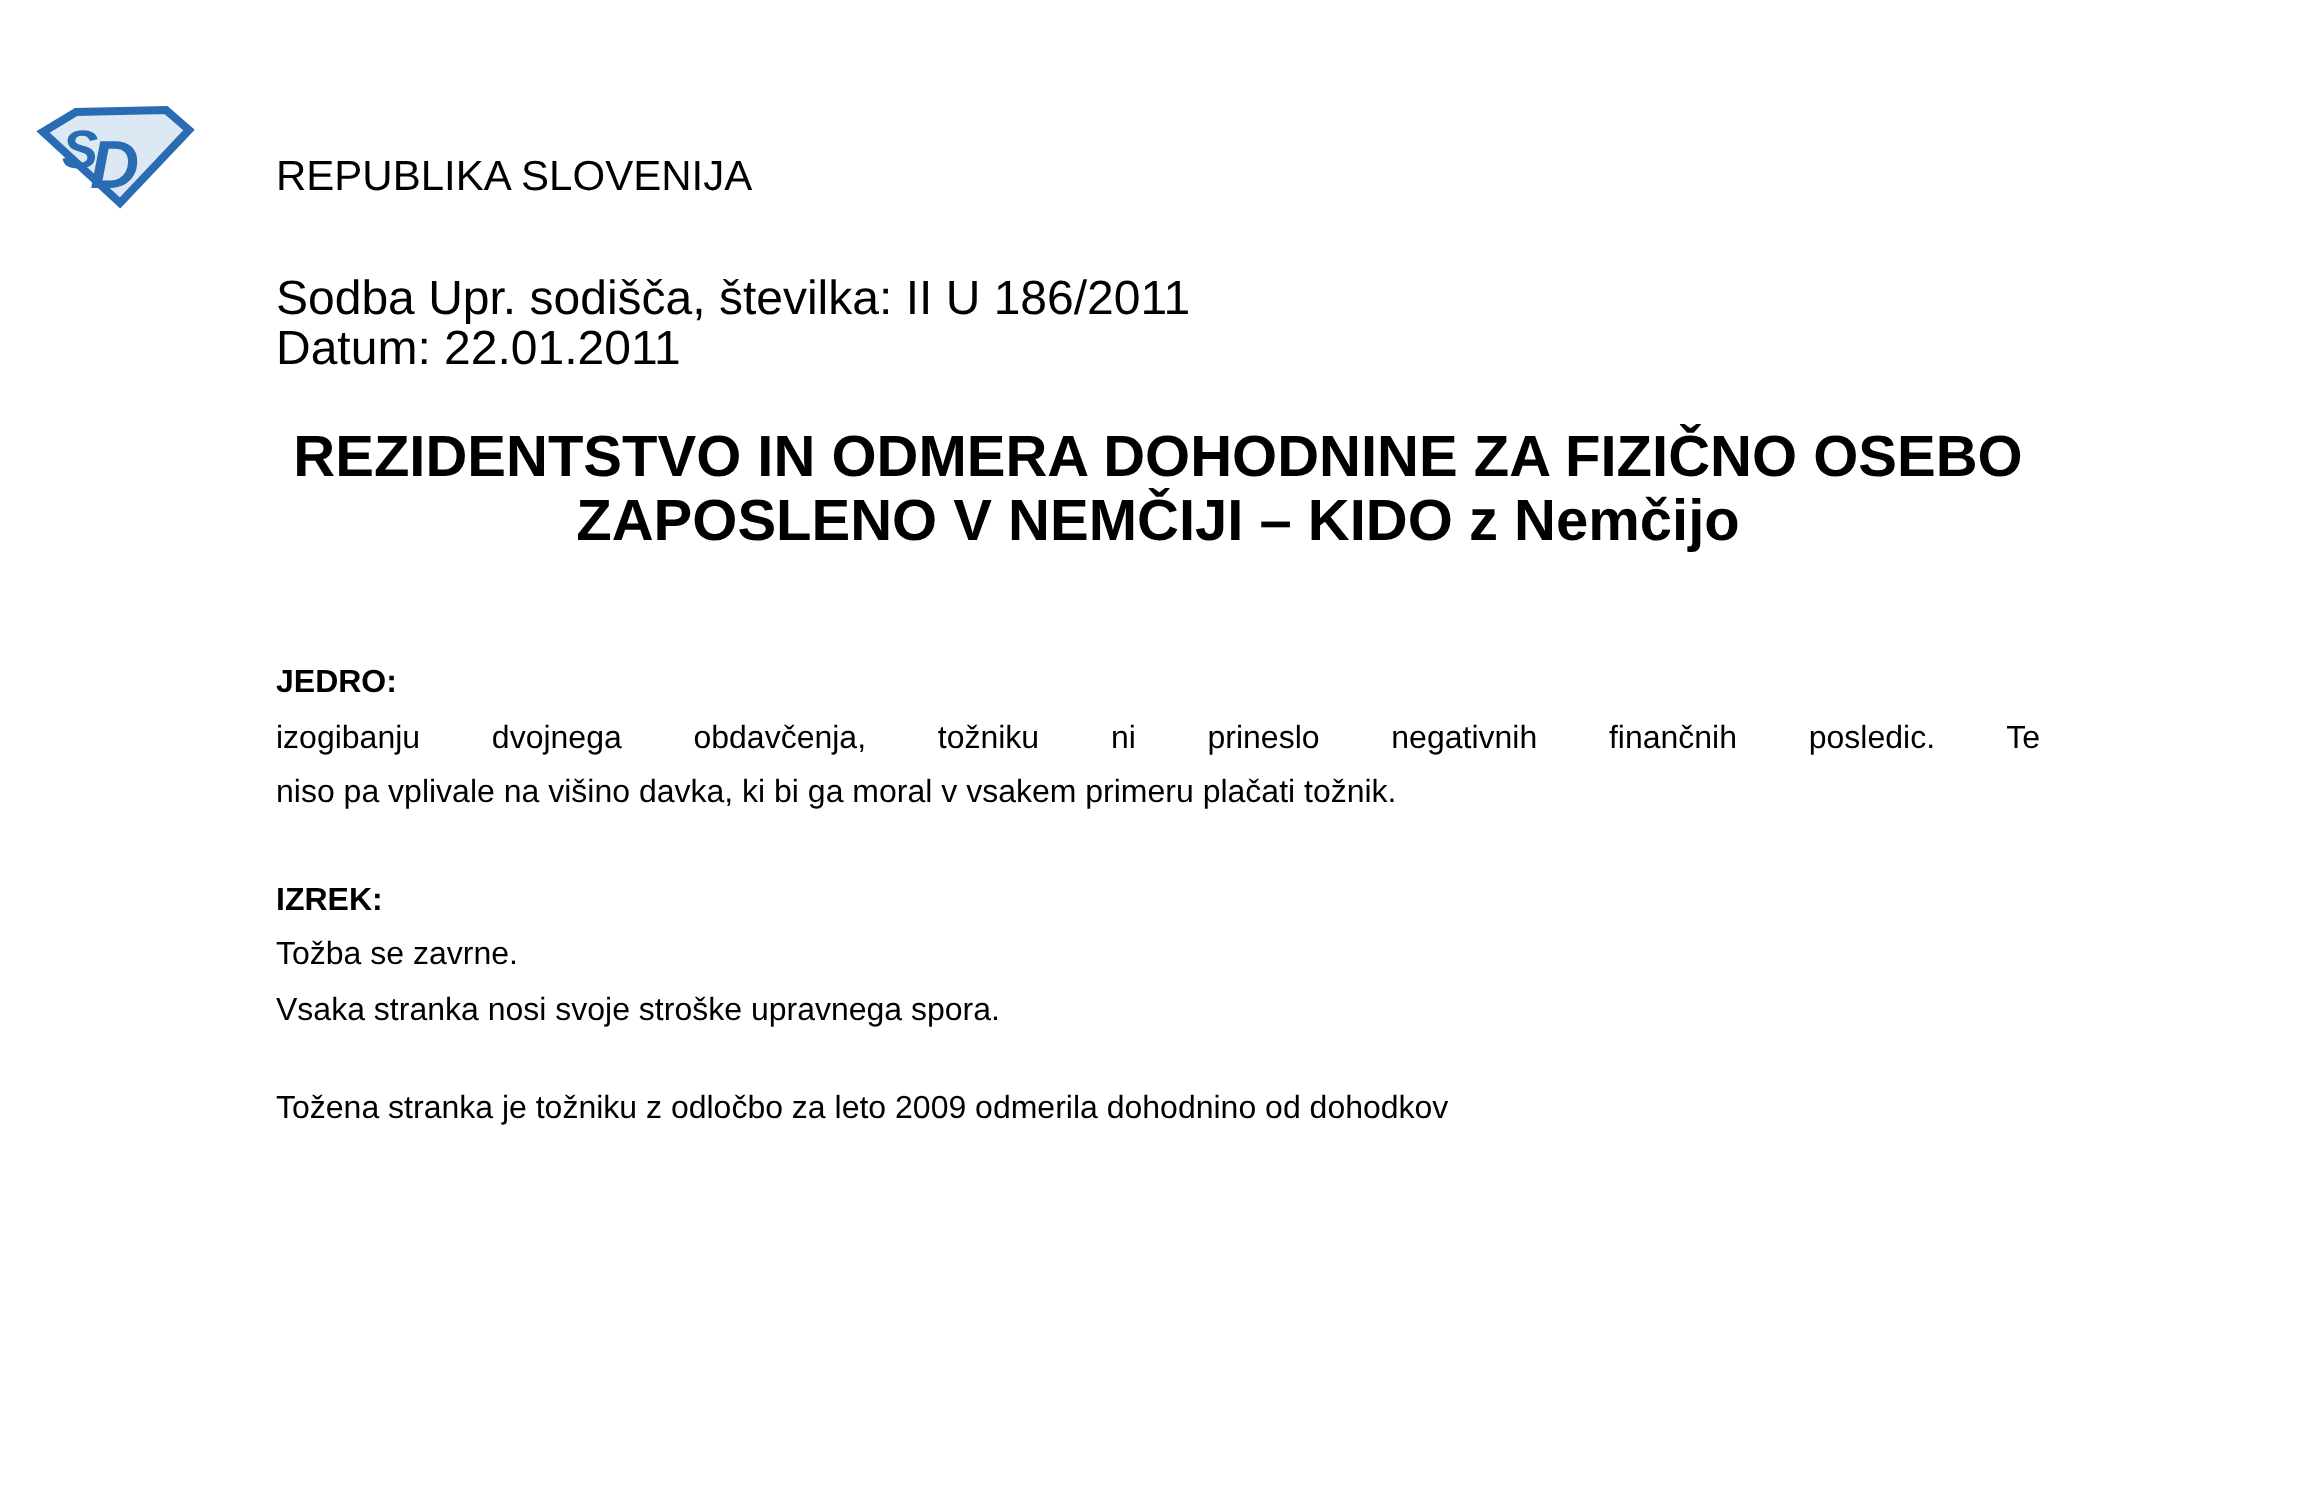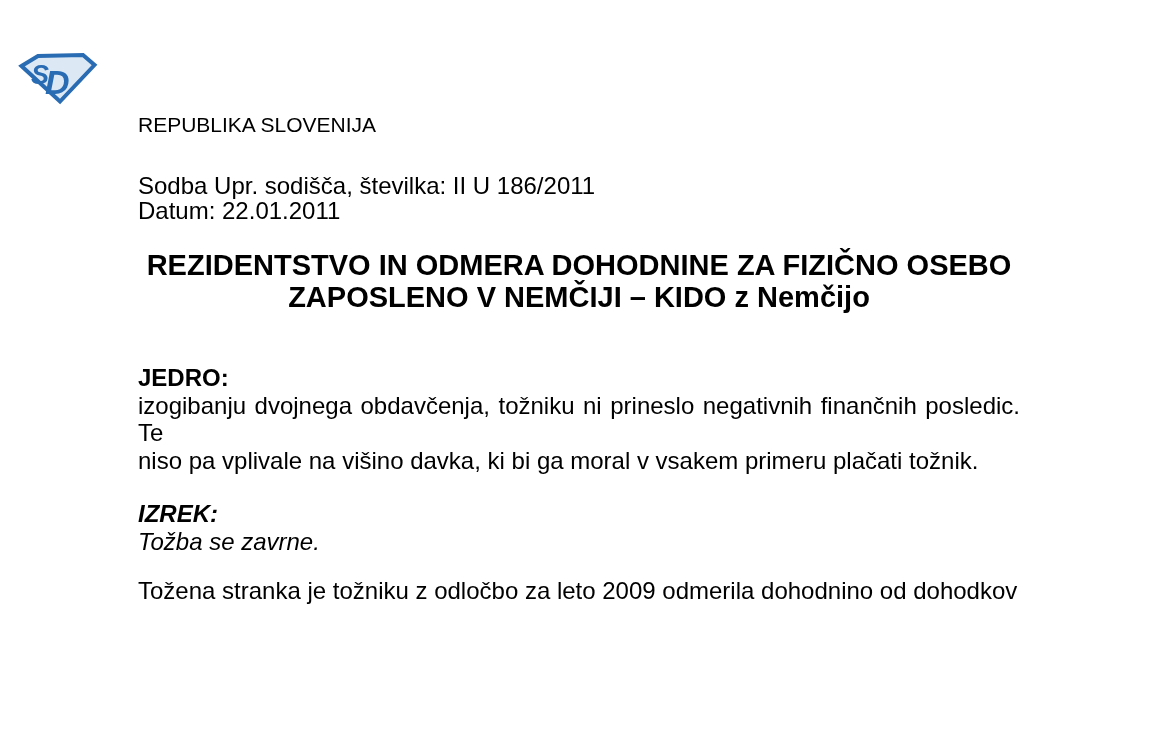--- a/index.html
+++ b/index.html
@@ -40,42 +40,42 @@
     font-style: italic;
     fill: #2a6cb3;
   }
   .logo .ls { font-size: 27px; }
   .logo .ld { font-size: 34px; }
   .doc {
     padding-left: 138px;
     padding-right: 137px;
   }
   .agency {
-    margin-top: 112px;
+    margin-top: 76px;
     font-size: 21px;
     line-height: 26px;
   }
   .meta {
     margin-top: 35px;
     font-size: 24px;
     line-height: 25px;
   }
   .title {
     margin-top: 26px;
     font-size: 29px;
     font-weight: bold;
     line-height: 32px;
     text-align: center;
   }
   .section {
-    font-size: 24px;
+    font-size: 16px;
     line-height: 27.5px;
   }
   .jedro   { margin-top: 51px; }
-  .izrek   { margin-top: 26px; font-style: italic; }
+  .izrek   { margin-top: 26px; }
   .predmet { margin-top: 26px; }
   .sec-heading { font-weight: bold; }
   .just {
     text-align: justify;
     text-align-last: justify;
     text-justify: inter-word;
   }
   .clipped { margin-top: -4px; }
 </style>
 </head>
@@ -109,20 +109,21 @@
 
     <section class="section jedro">
       <div class="sec-heading">JEDRO:</div>
       <div class="just">izogibanju dvojnega obdavčenja, tožniku ni prineslo negativnih finančnih posledic. Te</div>
       <div>niso pa vplivale na višino davka, ki bi ga moral v vsakem primeru plačati tožnik.</div>
     </section>
 
     <section class="section izrek">
       <div class="sec-heading">IZREK:</div>
       <div>Tožba se zavrne.</div>
+      <div>Vsaka stranka nosi svoje stroške upravnega spora.</div>
     </section>
 
     <section class="section predmet">
       <div class="clipped">Tožena stranka je tožniku z odločbo za leto 2009 odmerila dohodnino od dohodkov</div>
     </section>
 
   </div>
 </div>
 
 </body></html>

